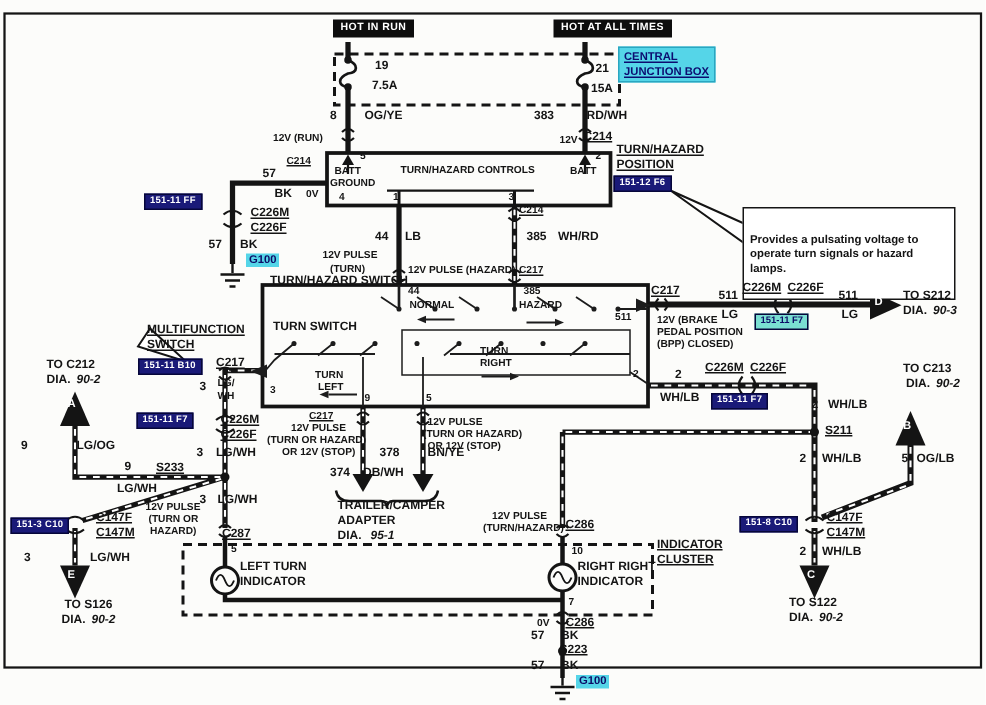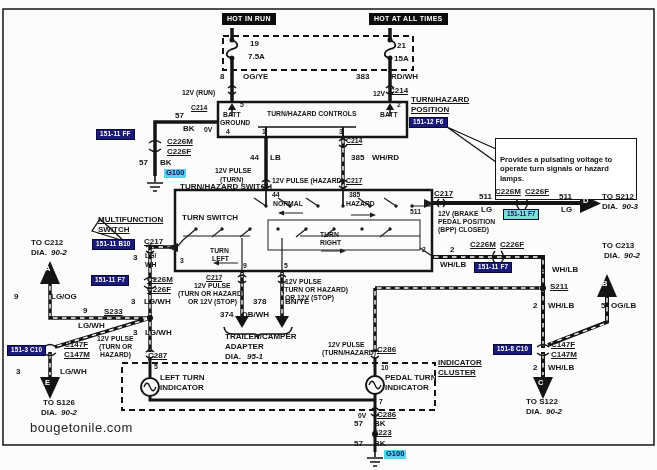--- a/index.html
+++ b/index.html
@@ -186,20 +186,24 @@
   <g stroke="#141414" stroke-width="1.6" fill="none">
     <path d="M224,327 q1,7 9,7 h21 q4,0 4,5 q0,-5 4,-5 h21 q8,0 9,-7"></path>
   </g>
 
   <g fill="#ffffff" stroke="#141414" stroke-width="1.3">
     <polygon points="100,219 124,241 92,231"></polygon>
     <polygon points="496,149 447,127 496,162"></polygon>
   </g>
 </svg>
 
+<div class="cjbbox">
+  <span>CENTRAL</span>
+  <span>JUNCTION BOX</span>
+</div>
 
 <div id="labels">
       <div class="lbl blackbox" style="left: 222px; top: 13px;">HOT IN RUN</div>
       <div class="lbl blackbox" style="left: 369px; top: 13px;">HOT AT ALL TIMES</div>
       <div class="lbl" style="left: 250px; top: 40px;">19</div>
       <div class="lbl" style="left: 248px; top: 53px;">7.5A</div>
       <div class="lbl" style="left: 397px; top: 42px;">21</div>
       <div class="lbl" style="left: 394px; top: 55px;">15A</div>
       <div class="lbl" style="left: 220px; top: 73px;">8</div>
       <div class="lbl" style="left: 243px; top: 73px;">OG/YE</div>
@@ -343,31 +347,30 @@
       <div class="lbl" style="left: 253px; top: 298px;">378</div>
       <div class="lbl" style="left: 285px; top: 298px;">BN/YE</div>
       <div class="lbl" style="left: 225px; top: 333px;">TRAILER/CAMPER</div>
       <div class="lbl" style="left: 225px; top: 343px;">ADAPTER</div>
       <div class="lbl" style="left: 225px; top: 353px;">DIA.</div>
       <div class="lbl ital" style="left: 247px; top: 353px;">95-1</div>
       <div class="lbl u" style="left: 438px; top: 359px;">INDICATOR</div>
       <div class="lbl u" style="left: 438px; top: 369px;">CLUSTER</div>
       <div class="lbl" style="left: 160px; top: 374px; text-align: center;">LEFT TURN</div>
       <div class="lbl" style="left: 160px; top: 384px;">INDICATOR</div>
-      <div class="lbl" style="left: 385px; top: 374px;">PEDAL TURN</div>
+      <div class="lbl" style="left: 385px; top: 374px;">RIGHT RIGHT</div>
       <div class="lbl" style="left: 385px; top: 384px;">INDICATOR</div>
       <div class="lbl s7" style="left: 154px; top: 363px;">5</div>
       <div class="lbl u" style="left: 377px; top: 346px;">C286</div>
       <div class="lbl s7" style="left: 381px; top: 364px;">10</div>
       <div class="lbl s7" style="left: 379px; top: 398px;">7</div>
       <div class="lbl s7" style="left: 328px; top: 341px;">12V PULSE</div>
       <div class="lbl s7" style="left: 322px; top: 349px;">(TURN/HAZARD)</div>
       <div class="lbl s7" style="left: 358px; top: 412px;">0V</div>
       <div class="lbl u" style="left: 377px; top: 411px;">C286</div>
       <div class="lbl" style="left: 354px; top: 420px;">57</div>
       <div class="lbl" style="left: 374px; top: 420px;">BK</div>
       <div class="lbl u" style="left: 373px; top: 429px;">S223</div>
       <div class="lbl" style="left: 354px; top: 440px;">57</div>
       <div class="lbl" style="left: 374px; top: 440px;">BK</div>
       <div class="lbl cyanbox" style="left: 384px; top: 450px;">G100</div>
-      <div class="lbl wm" style="left: 30px; top: 420px;">bougetonile.com</div>
     </div>
 </div>
 
 </body></html>

